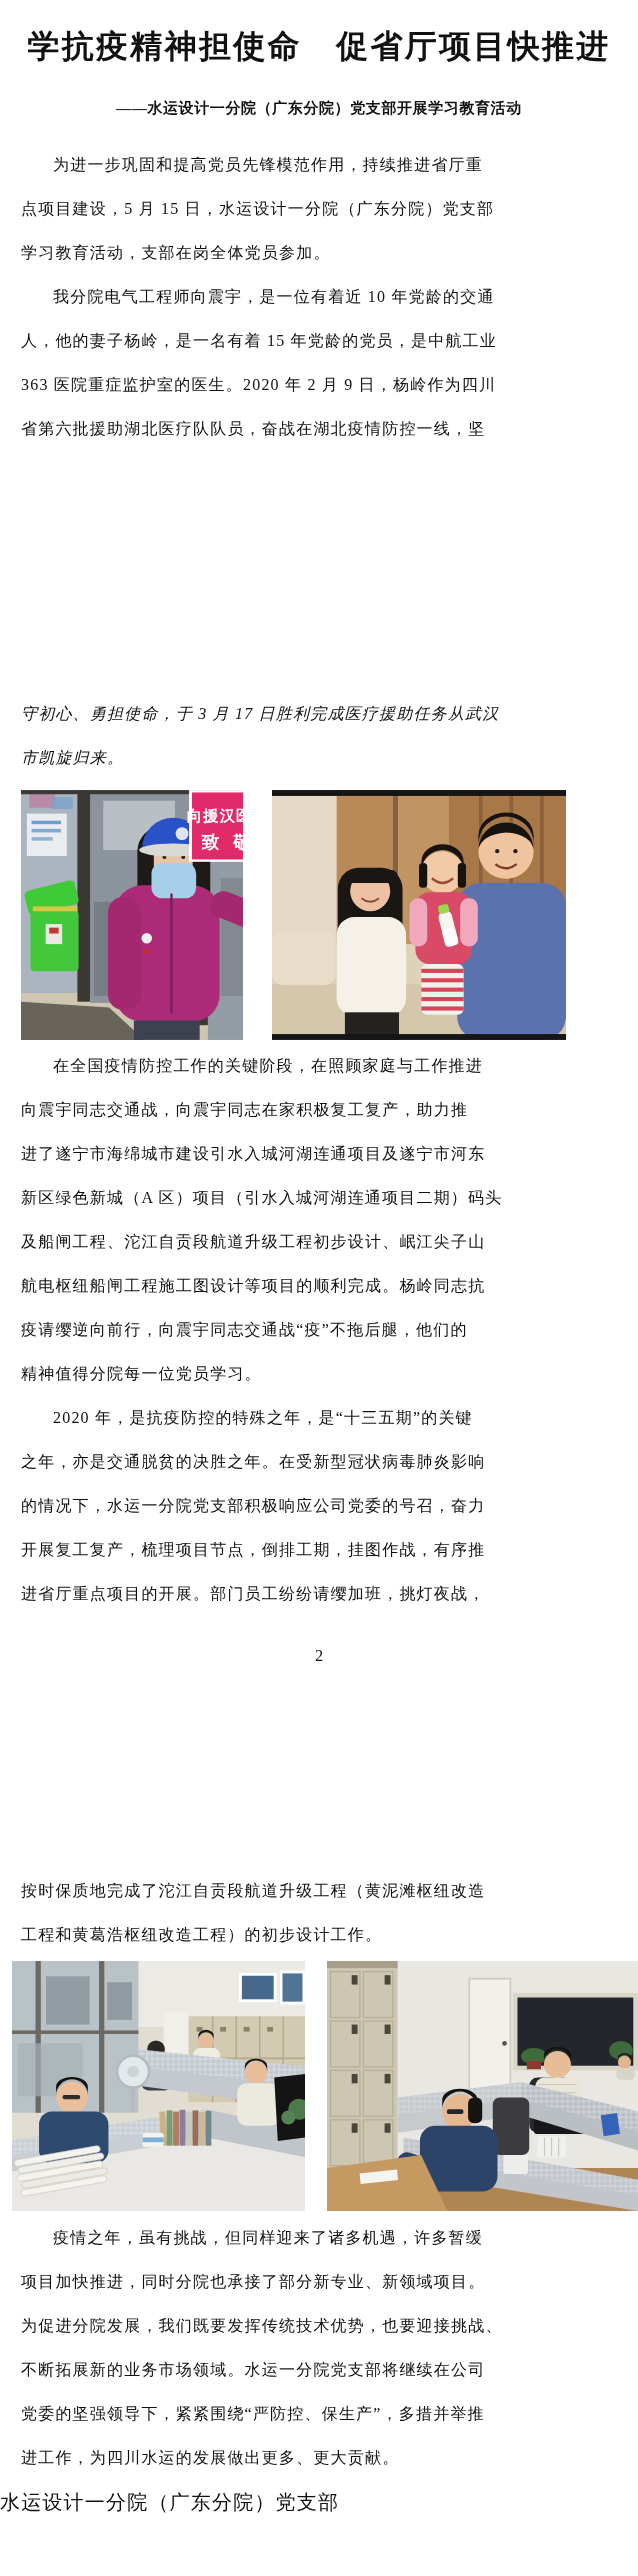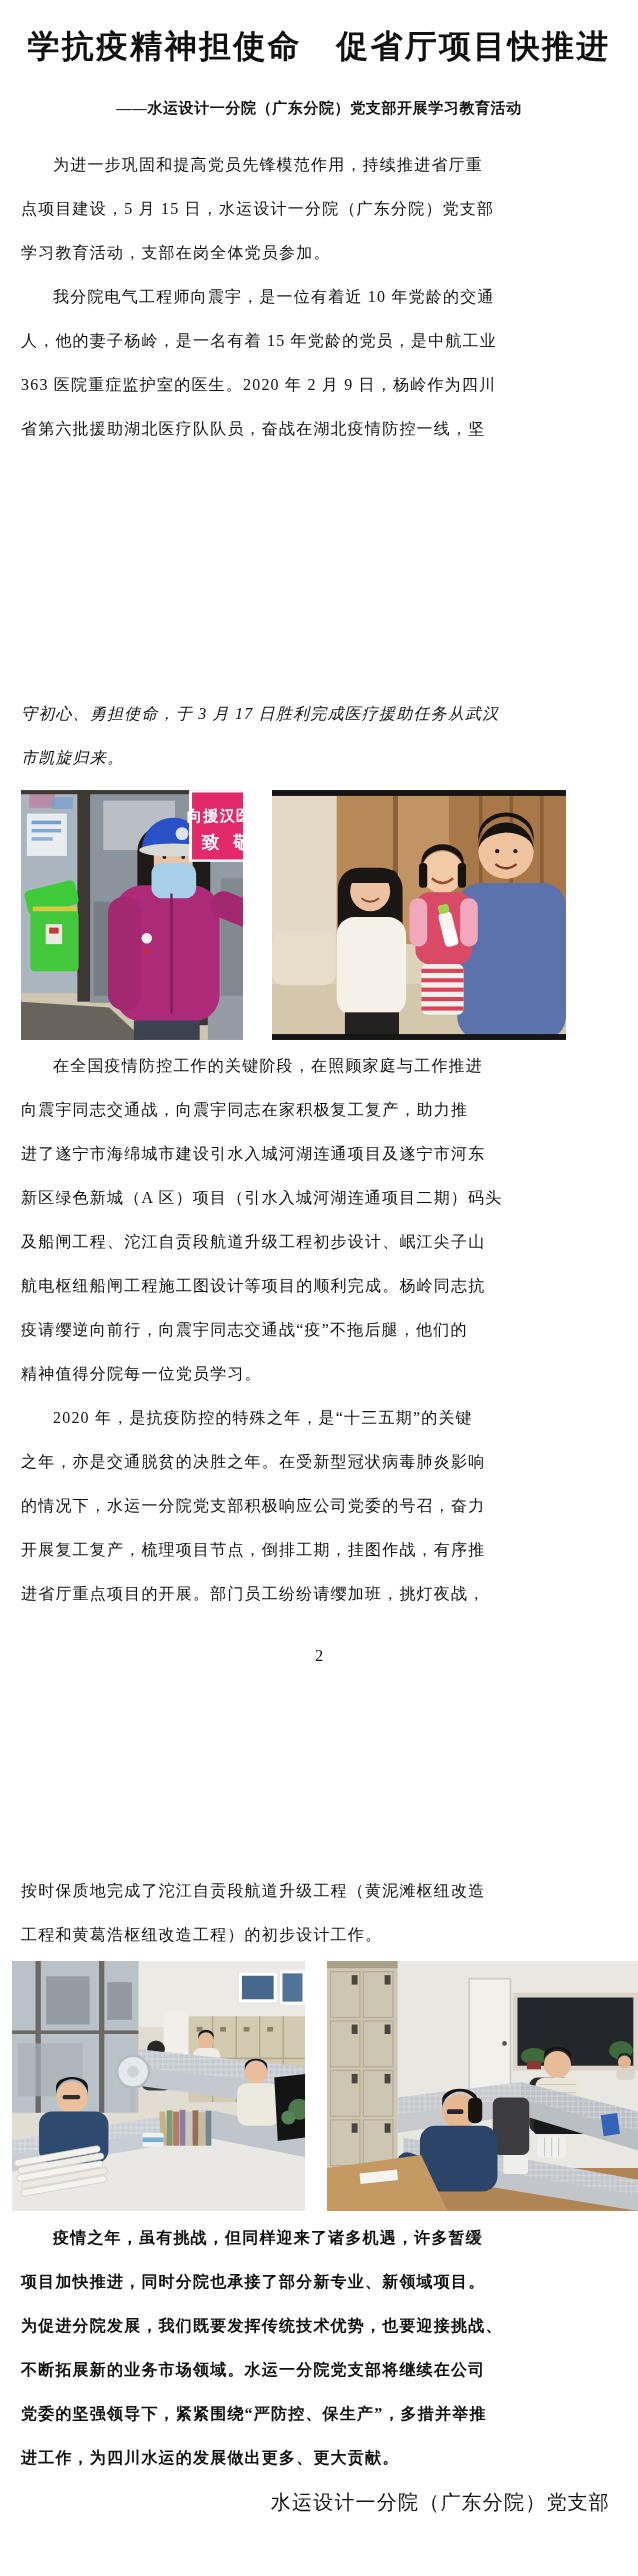--- a/index.html
+++ b/index.html
@@ -57,30 +57,28 @@
   .ph4{margin-left:22px;width:311px;}
   .p3{margin-top:4.7px;}
   .pagenum{
     margin-top:28px;
     height:23.5px;
     line-height:23.5px;
     text-align:center;
     font-size:16.4px;
   }
   .p4b{margin-top:201px;}
-  .p5{margin-top:4.7px;font-weight:bold;}
+  .p5{margin-top:4.7px;}
   .signature{
     height:44px;
     line-height:44px;
     font-size:20px;
     letter-spacing:1.2px;
-    text-align:right;
     padding-right:28px;
     white-space:nowrap;
-    margin-left:48px;
   }
 </style>
 </head>
 <body>
 
 <div class="doc">
 
   <div class="title">学抗疫精神担使命　促省厅项目快推进</div>
 
   <div class="subtitle">——水运设计一分院（广东分院）党支部开展学习教育活动</div>

